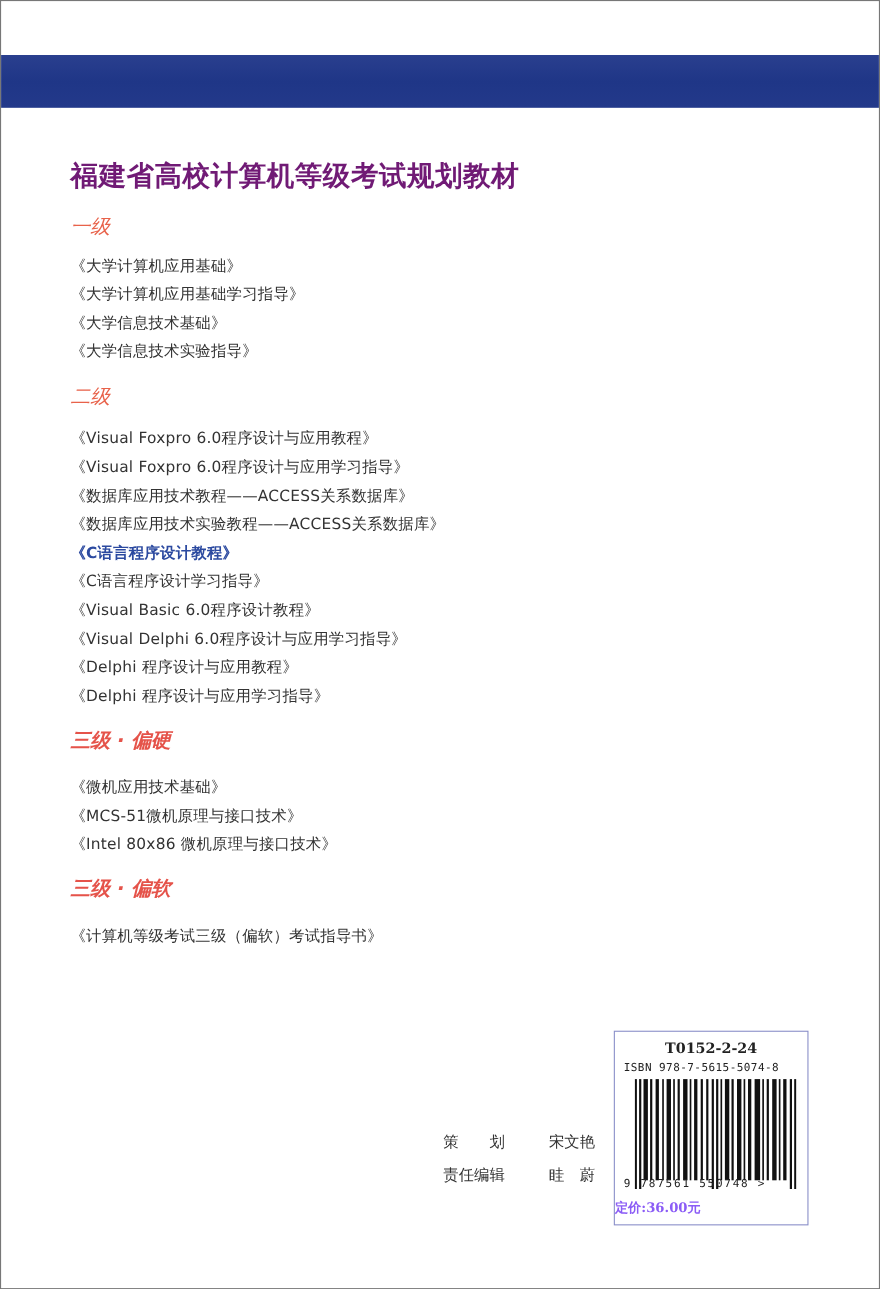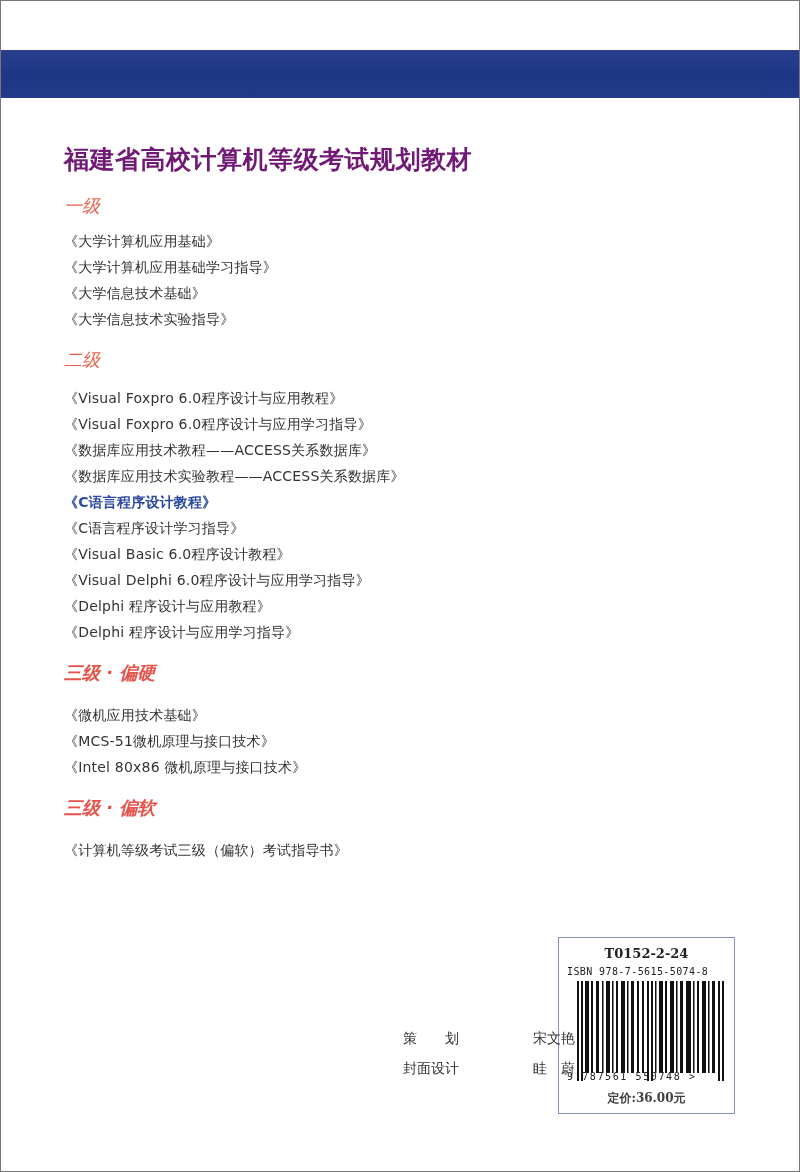--- a/index.html
+++ b/index.html
@@ -12,23 +12,23 @@
   .series-title { position:absolute; left:64px; top:143px; font-size:25px; font-weight:bold; color:#701a75; letter-spacing:0.5px; font-family:"DejaVu Serif", serif; }
   .level { position:absolute; left:64px; font-size:18px; color:#e8624a; font-weight:normal;font-style:italic; }
   .level.bold { font-weight:bold; color:#e5534a; }
   .item { position:absolute; left:64px; font-size:14px; color:#333; white-space:nowrap; letter-spacing:0.2px; }
   .item.highlight { color:#2c4aa0; font-weight:bold; }
   .barcode-box { position:absolute; left:558px; top:937px; width:175px; height:175px; border:1px solid #8a8fc9; background:#fff; }
   .bc-code { position:absolute; left:0; top:8px; width:175px; text-align:center; font-family:"DejaVu Serif", serif; font-weight:bold; font-size:13px; color:#222; }
   .bc-isbn { position:absolute; left:8px; top:28px; font-family:"DejaVu Sans Mono", monospace; font-size:10px; color:#222; letter-spacing:0.4px; white-space:nowrap; }
   .bc-bars { position:absolute; left:18px; top:43px; width:147px; height:100px; }
   .bc-digits { position:absolute; left:8px; top:133px; font-family:"DejaVu Sans Mono", monospace; font-size:10px; color:#222; white-space:nowrap; letter-spacing:1.6px; background:transparent; }
-  .bc-price { position:absolute; left:0; top:152px; width:175px; text-align:center; font-family:"DejaVu Serif", serif; font-weight:bold; font-size:12px; color:#404040; }
+  .bc-price { position:absolute; left:0; top:152px; width:175px; text-align:left; font-family:"DejaVu Serif", serif; font-weight:bold; font-size:12px; color:#8b5cf6; }
   .credits { position:absolute; left:403px; top:1030px; font-size:14px; color:#333; }
-  .credit-row { height:30px; display:flex;gap:34px; }
+  .credit-row { height:30px; display:flex; }
   .credit-role { width:96px; display:inline-block; }
   .credit-name { display:inline-block; }
 </style>
 </head>
 <body>
 
 <div class="frame"></div>
 <div class="band"></div>
 
 <div class="series-title">福建省高校计算机等级考试规划教材</div>
@@ -99,16 +99,16 @@
   <div class="bc-digits">9 787561 550748 &gt;</div>
   <div class="bc-price">定价:36.00元</div>
 </div>
 
 <div class="credits">
   <div class="credit-row">
     <span class="credit-role">策　　划</span>
     <span class="credit-name">宋文艳</span>
   </div>
   <div class="credit-row">
-    <span class="credit-role">封面设计</span>
+    <span class="credit-role">责任编辑</span>
     <span class="credit-name">眭　蔚</span>
   </div>
 </div>
 
 </body></html>

